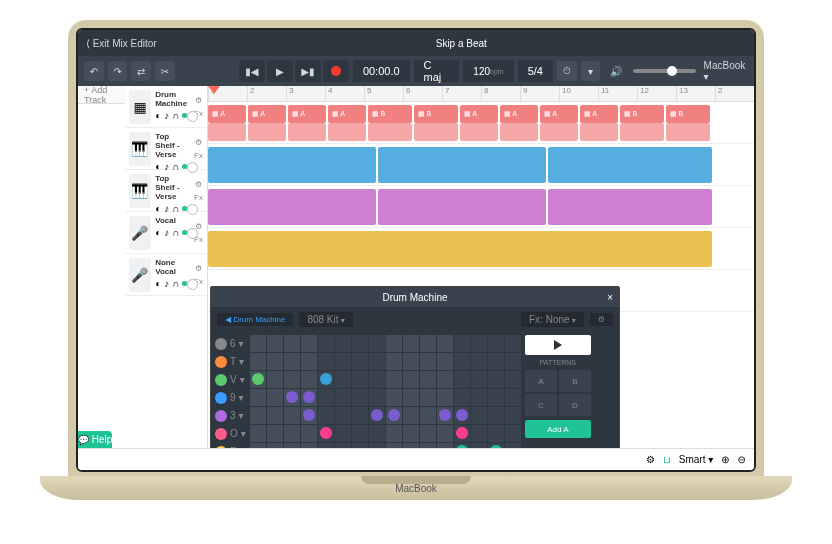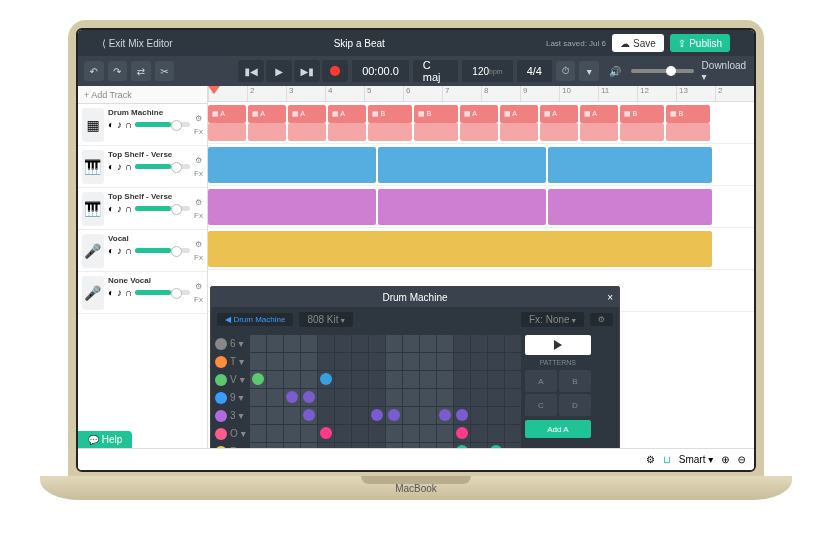--- a/index.html
+++ b/index.html
@@ -1,58 +1,58 @@
 <!DOCTYPE html>
 <html><head>
 <meta charset="utf-8">
 <style>
 *{box-sizing:border-box;margin:0;padding:0;font-family:-apple-system,BlinkMacSystemFont,"Segoe UI",Arial,sans-serif;font-size:10px;}
 body{background:#fff;width:832px;height:544px;position:relative;overflow:hidden;}
 .laptop{position:absolute;left:68px;top:20px;width:696px;height:480px;background:#d4c9a8;border-radius:18px;padding:8px;}
 .screen{width:100%;height:444px;background:#fff;border-radius:6px;overflow:hidden;display:flex;flex-direction:column;border:2px solid #222;}
 .lbase{position:absolute;bottom:0;left:-28px;right:-28px;height:24px;background:linear-gradient(#e2d9bc,#c8bd9b);border-radius:0 0 40px 40px/0 0 20px 20px;display:flex;align-items:center;justify-content:center;color:#555;font-size:9px;}
 .lbase::before{content:"";position:absolute;top:0;left:50%;transform:translateX(-50%);width:110px;height:8px;background:#b8ae8e;border-radius:0 0 10px 10px;}
-.topbar{display:flex;align-items:center;background:#2e3740;color:#cfd6dd;height:26px;padding:0 24px;gap:20px;}
+.topbar{display:flex;align-items:center;background:#2e3740;color:#cfd6dd;height:26px;padding:0 8px;gap:20px;}
 .topbar .left,.topbar .mid,.topbar .right{display:flex;align-items:center;gap:6px;}
 .topbar .mid{flex:1;justify-content:center;font-size:11px;color:#fff;text-align:center;}
 .toolbar{display:flex;align-items:center;background:#3a434d;height:30px;padding:0 6px;color:#cfd6dd;gap:4px;}
 .btn{display:inline-flex;align-items:center;justify-content:center;border-radius:3px;cursor:pointer;}
 .btn-sm{width:22px;height:20px;background:#454f5a;}
 .btn-save{background:#fff;color:#333;padding:2px 8px;height:18px;gap:3px;}
 .btn-publish{background:#1fc396;color:#fff;padding:2px 8px;height:18px;gap:3px;}
 .transport{display:flex;gap:2px;margin-left:60px;}
 .transport .btn-sm{width:26px;height:22px;background:#2e3740;}
 .rec{width:10px;height:10px;border-radius:50%;background:#ff3b2f;}
 .timebox{background:#2e3740;padding:3px 10px;font-size:11px;color:#fff;height:22px;display:flex;align-items:center;}
 .ruler{height:16px;background:#f3f4f5;border-bottom:1px solid #ddd;display:flex;position:relative;}
 .ruler span{flex:1;font-size:8px;color:#888;border-left:1px solid #ddd;padding-left:2px;}
 .playhead{position:absolute;top:0;left:0;border-left:6px solid transparent;border-right:6px solid transparent;border-top:8px solid #ff6b5b;}
 .body{flex:1;display:flex;overflow:hidden;position:relative;}
-.sidebar-l{width:130px;background:#fff;border-right:1px solid #ddd;display:flex;flex-direction:column;}
+.sidebar-l{width:130px;background:#fff;border-right:1px solid #ddd;display:flex;flex-direction:row;}
 .addtrack{height:18px;background:#fafafa;border-bottom:1px solid #ddd;display:flex;align-items:center;padding:0 6px;color:#888;font-size:9px;cursor:pointer;}
 .track-head{height:42px;border-bottom:1px solid #eee;display:flex;padding:4px;gap:4px;}
 .tico{width:22px;height:34px;background:#f0f1f2;border-radius:3px;display:flex;align-items:center;justify-content:center;font-size:14px;}
 .tinfo{flex:1;display:flex;flex-direction:column;gap:2px;}
 .tname{font-size:8px;color:#333;font-weight:600;}
 .tctrls{display:flex;gap:3px;align-items:center;}
 .vol{flex:1;height:5px;background:#e0e0e0;border-radius:3px;position:relative;}
 .vol::after{content:"";position:absolute;left:0;top:0;height:100%;width:65%;background:#1fc396;border-radius:3px;}
 .vol::before{content:"";position:absolute;left:65%;top:-2px;width:9px;height:9px;background:#fff;border:1px solid #bbb;border-radius:50%;}
 .tside{display:flex;flex-direction:column;gap:4px;align-items:center;justify-content:center;color:#888;}
 .tside span{font-size:8px;}
 .lane-area{flex:1;overflow:hidden;}
 .lane{height:42px;border-bottom:1px solid #eee;position:relative;}
 .clip{position:absolute;top:3px;height:36px;border-radius:2px;opacity:.85;display:flex;align-items:center;padding:0 4px;font-size:7px;color:#fff;}
 .clip.drum{background:#ef6b6b;top:3px;height:16px;}
 .clip.blue{background:#38a0db;}
 .clip.purple{background:#c668c9;}
 .clip.yellow{background:#e8b732;}
 .sidebar-r{width:28px;background:#f8f8f8;border-left:1px solid #ddd;display:flex;flex-direction:column;}
 .sidebar-r div{height:30px;border-bottom:1px solid #ddd;display:flex;flex-direction:column;align-items:center;justify-content:center;font-size:7px;color:#666;}
-.help{position:absolute;left:0;bottom:0;background:#1fc396;color:#fff;padding:3px 10px;border-radius:0 4px 0 0;font-size:9px;cursor:pointer;}
+.help{position:absolute;left:0;bottom:0;background:#1fc396;color:#fff;padding:3px 0;border-radius:0 4px 0 0;font-size:9px;cursor:pointer;}
 .footer{height:22px;background:#fff;border-top:1px solid #ddd;display:flex;align-items:center;justify-content:flex-end;padding:0 8px;gap:8px;}
 .panel{position:absolute;left:132px;top:200px;width:410px;height:220px;background:#2e3740;border-radius:2px;display:flex;flex-direction:column;border:1px solid #444;}
 .phead{height:20px;background:#3a434d;color:#fff;display:flex;align-items:center;justify-content:center;font-size:9px;}
 .pbar{height:24px;display:flex;align-items:center;padding:0 6px;gap:6px;}
 .psel{background:#232a30;color:#888;padding:2px 8px;border-radius:2px;font-size:8px;}
 .pseq{flex:1;display:flex;padding:4px;gap:4px;}
 .prowlabels{display:flex;flex-direction:column;gap:1px;}
 .prow{height:17px;display:flex;align-items:center;gap:3px;font-size:8px;color:#888;}
 .prow .ic{width:12px;height:12px;border-radius:50%;}
 .grid{display:grid;grid-template-columns:repeat(16,16px);grid-template-rows:repeat(8,17px);gap:1px;}
@@ -75,25 +75,20 @@
 <div class="laptop">
 <div class="screen">
 
 <div class="topbar">
   <div class="left">
     <span style="cursor:pointer">⟨ <span>Exit Mix Editor</span></span>
   </div>
   <div class="mid">
           <span>Skip a Beat</span>
         </div>
-  <div class="right">
-    <span style="font-size:8px;color:#9aa">Last saved: Jul 6</span>
-    <div class="btn btn-save">☁ <span>Save</span></div>
-    <div class="btn btn-publish">⇪ <span>Publish</span></div>
-  </div>
 </div>
 
 <div class="toolbar">
   <div class="btn btn-sm">↶</div>
   <div class="btn btn-sm">↷</div>
   <div class="btn btn-sm">⇄</div>
   <div class="btn btn-sm">✂</div>
   <div class="transport">
     <div class="btn btn-sm">▮◀</div>
     <div class="btn btn-sm">▶</div>
@@ -101,27 +96,27 @@
     <div class="btn btn-sm">
             <div class="rec"></div>
           </div>
   </div>
   <div class="timebox">00:00.0</div>
   <div class="timebox">C maj</div>
   <div class="timebox">
           <span>120</span> 
           <span style="font-size:7px;color:#888">bpm</span>
         </div>
-  <div class="timebox">4/4</div>
+  <div class="timebox">5/4</div>
   <div class="btn btn-sm">⏱</div>
   <div class="btn btn-sm">▾</div>
   <span style="margin-left:6px">🔊</span>
   <div class="vslider"></div>
   <span style="flex:1"></span>
-  <span style="cursor:pointer">Download ▾</span>
+  <span style="cursor:pointer">MacBook ▾</span>
 </div>
 
 <div class="body">
   <div class="sidebar-l">
     <div class="addtrack">+ Add Track</div>
     <div id="trackheads">
             <div class="track-head">
               <div class="tico">▦</div>
   <div class="tinfo">
                 <div class="tname">Drum Machine</div>

